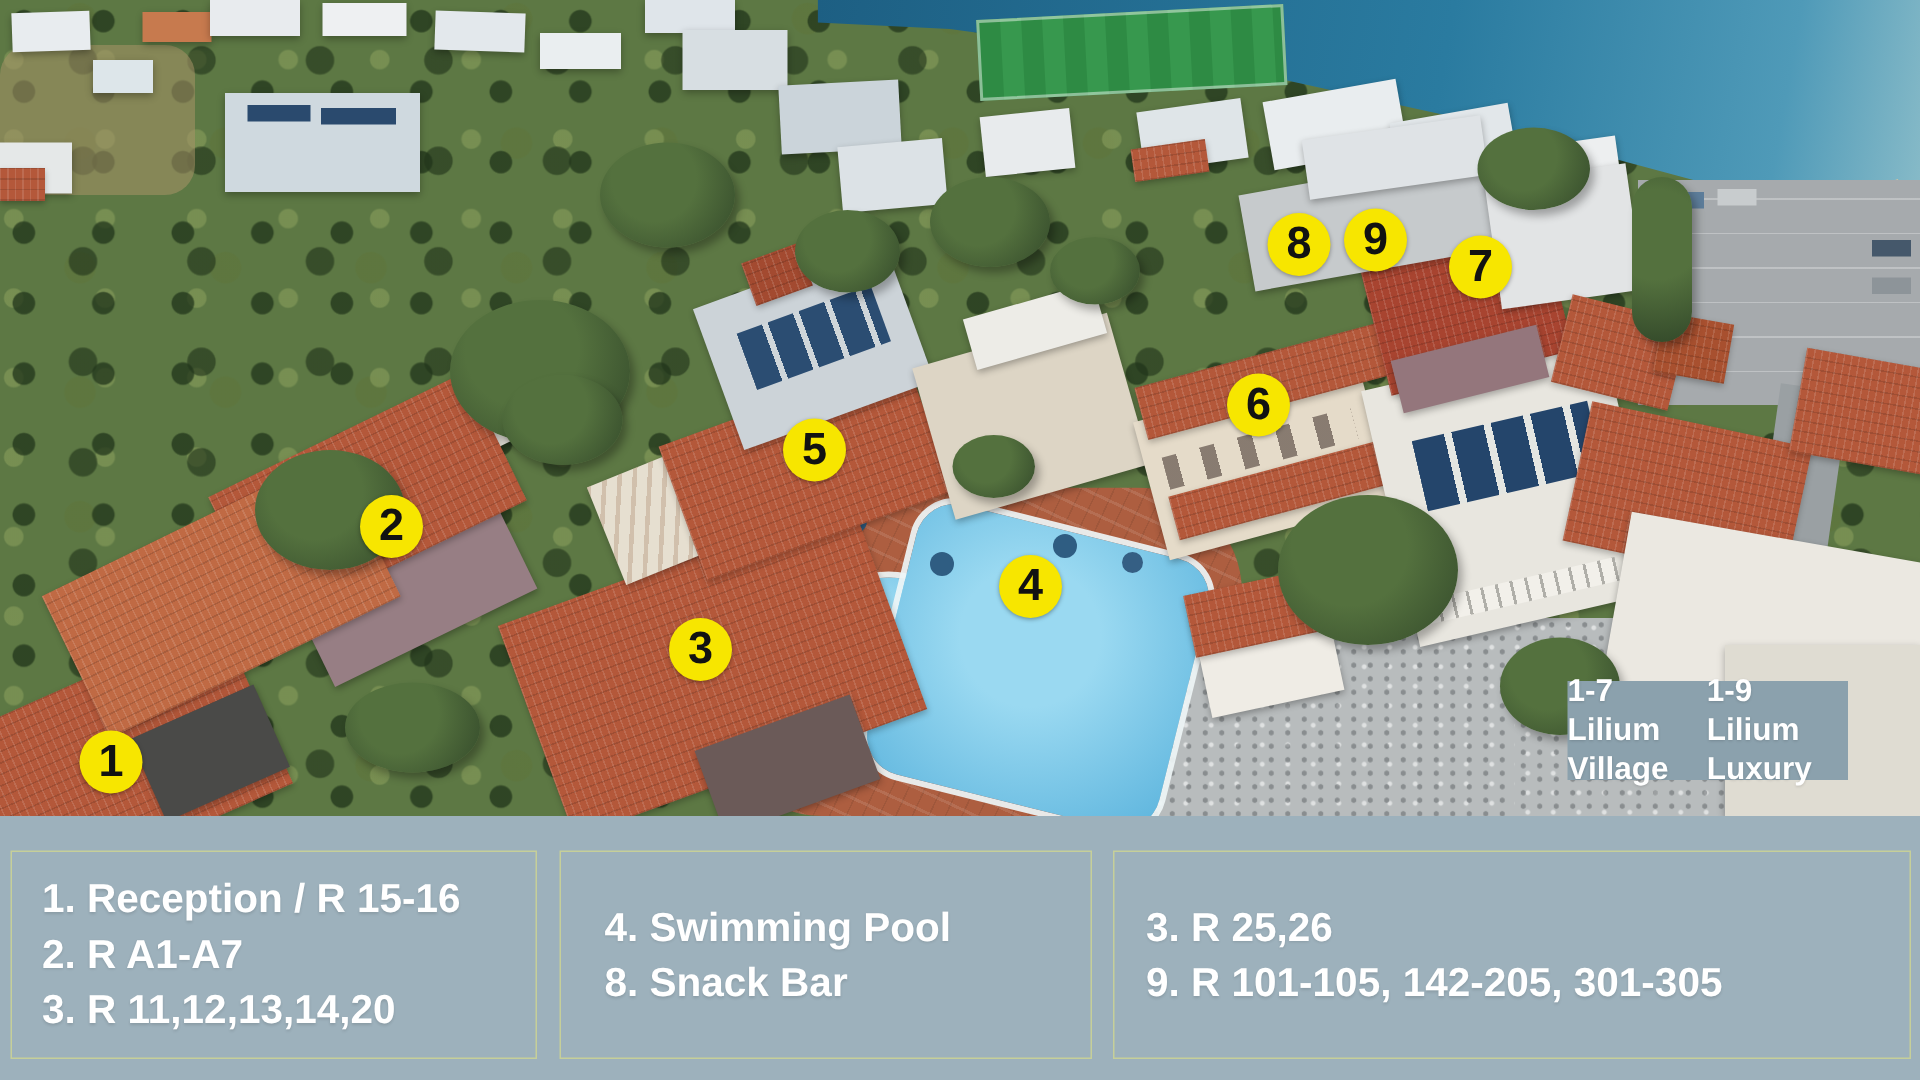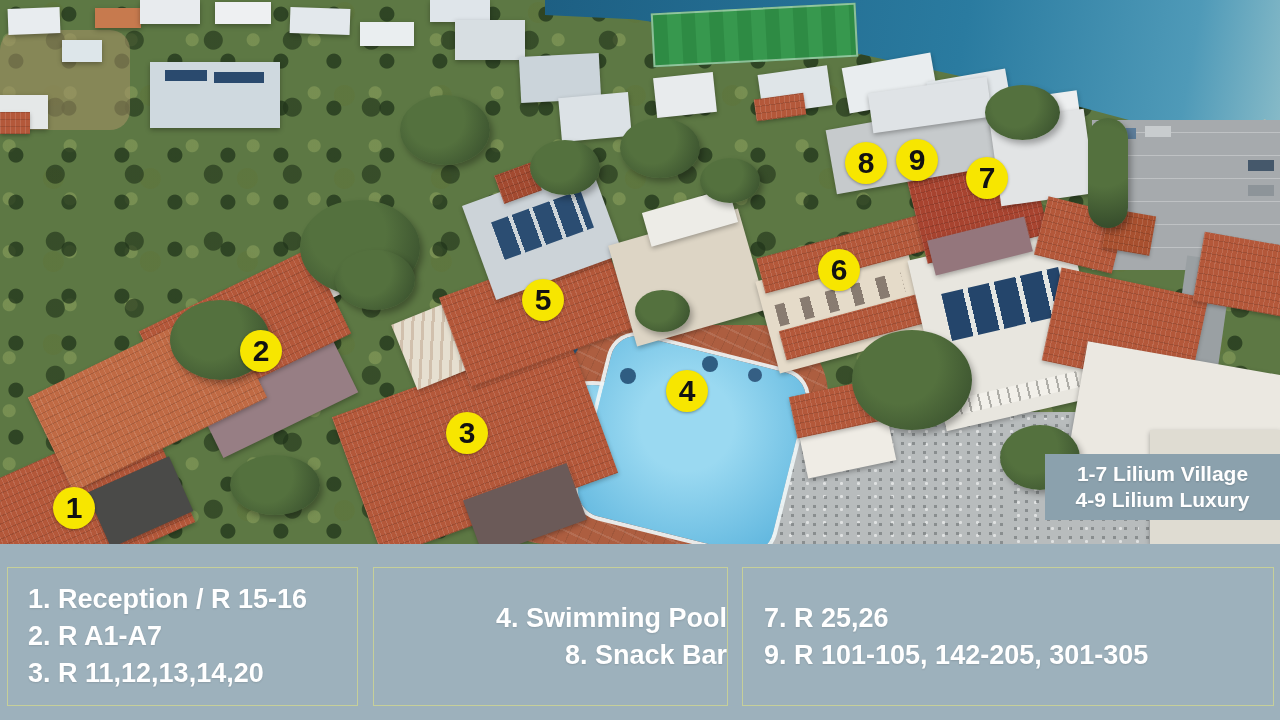--- a/index.html
+++ b/index.html
@@ -27,35 +27,35 @@
       radial-gradient(circle, rgba(255,255,255,.55) 0 1.2px, transparent 2px);
       background-size:11px 9px,17px 13px;}
   .pool{background:radial-gradient(circle at 45% 40%, #9ad9f1 0 30%, #5cb4dd 100%);
         box-shadow:0 0 0 4px rgba(238,245,246,.92);}
   
   .marker{position:absolute;width:42px;height:42px;border-radius:50%;
     background:var(--marker-bg,#f7e600);color:var(--marker-text,#121212);
     display:flex;align-items:center;justify-content:center;
     font-size:30px;font-weight:bold;box-shadow:0 1px 3px rgba(0,0,0,.35);}
   
-  .area-label{position:absolute;left:1045px;top:454px;width:235px;height:66px;
+  .area-label{position:absolute;left:1045px;top:454px;width:187px;height:66px;
     background:var(--area-label-bg,#8ba1ad);color:var(--area-label-text,#fff);
     font-size:21px;line-height:26px;font-weight:bold;
-    display:flex;flex-direction:column;align-items:center;justify-content:center;
+    display:flex;flex-direction:row;align-items:center;justify-content:center;
     text-shadow:0 1px 2px rgba(0,0,0,.15);}
   
   .legend{position:absolute;left:0;top:544px;width:1280px;height:176px;
     background:var(--legend-bg,#9db1bc);}
   .lbox{position:absolute;top:23px;height:139px;box-sizing:border-box;
     border:1px solid var(--legend-border,#c6cf99);
     display:flex;flex-direction:column;justify-content:center;gap:6px;
     color:var(--legend-text,#fff);font-weight:bold;font-size:27px;line-height:31px;
     text-shadow:0 1px 2px rgba(0,0,0,.12);}
   .lbox1{left:7px;width:351px;padding-left:20px;}
-  .lbox2{left:373px;width:355px;padding-left:29px;align-items:flex-end;}
+  .lbox2{left:373px;width:355px;padding-left:29px;}
   .lbox3{left:742px;width:532px;padding-left:21px;}
 </style>
 </head>
 <body>
 
 <div class="stage">
 
   <div class="photo">
 
     <div class="ab" style="left:0;top:30px;width:130px;height:100px;background:rgba(168,148,103,.55);border-radius:20px;"></div>
@@ -198,33 +198,33 @@
       </div>
     <div class="marker" style="left:845px;top:142px;">
         <span>8</span>
       </div>
     <div class="marker" style="left:896px;top:139px;">
         <span>9</span>
       </div>
 
     <div class="area-label">
       <div>1-7 Lilium Village</div>
-      <div>4-9 Lilium Luxury</div>
+      <div>1-9 Lilium Luxury</div>
     </div>
   </div>
 
   <div class="legend">
     <div class="lbox lbox1">
       <div class="legend-item">1. Reception / R 15-16</div>
       <div class="legend-item">2. R A1-A7</div>
       <div class="legend-item">3. R 11,12,13,14,20</div>
     </div>
     <div class="lbox lbox2">
       <div class="legend-item">4. Swimming Pool</div>
       <div class="legend-item">8. Snack Bar</div>
     </div>
     <div class="lbox lbox3">
-      <div class="legend-item">7. R 25,26</div>
+      <div class="legend-item">3. R 25,26</div>
       <div class="legend-item">9. R 101-105, 142-205, 301-305</div>
     </div>
   </div>
 
 </div>
 
 </body></html>

